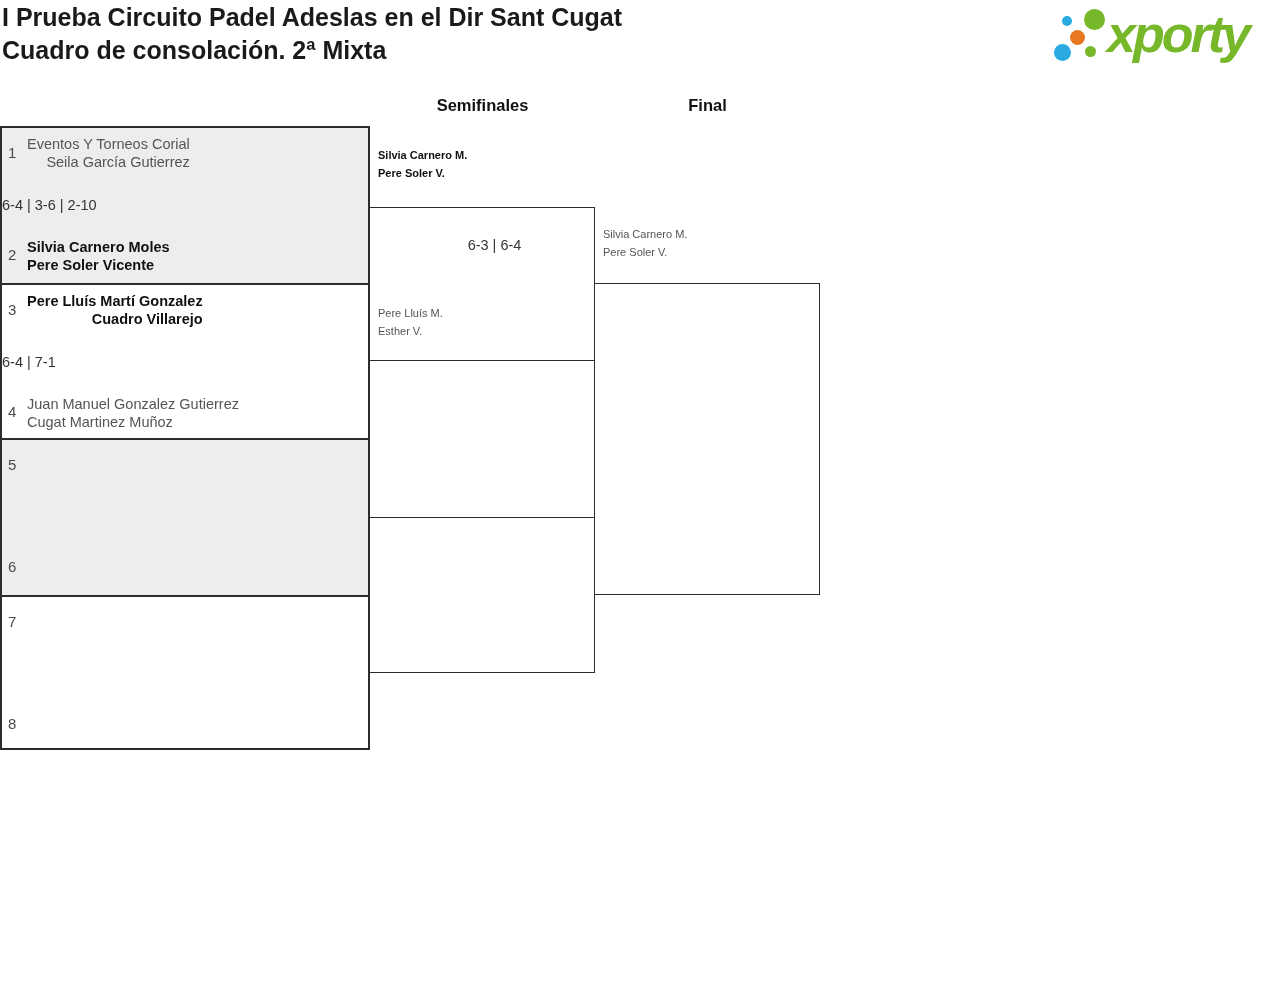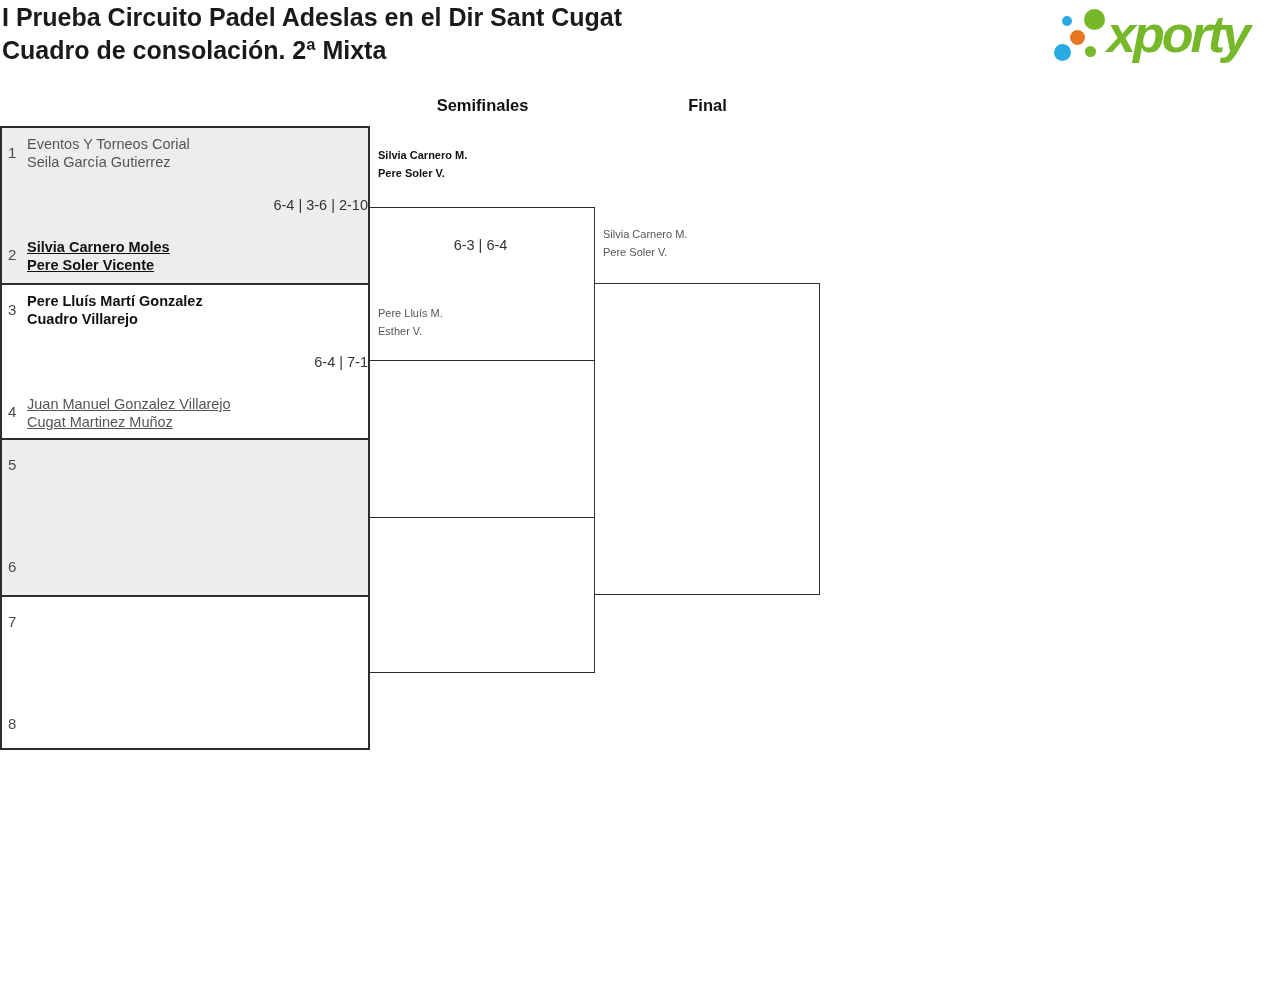--- a/index.html
+++ b/index.html
@@ -91,29 +91,29 @@
   .match-box .seed.top    { top: 16px; }
   .match-box .seed.bottom { top: 118px; }
 
   .match-box .team {
     position: absolute;
     left: 25px;
     font-size: 14.5px;
     line-height: 18px;
     color: #555555;
   }
-  .match-box .team.top    { top: 7px; }
-  .match-box .team.bottom { top: 110px; text-decoration: underline; }
+  .match-box .team.top    { top: 7px; text-align: right; }
+  .match-box .team.bottom { top: 110px; }
 
   .match-box .score {
     position: absolute;
     left: 0;
     right: 0;
     top: 69px;
-    text-align: right;
+    text-align: left;
     font-size: 14.5px;
     color: #333333;
   }
 
   .winner { font-weight: 700; color: #111111 !important; }
 
   
   .round-box {
     position: absolute;
     box-sizing: border-box;
@@ -131,21 +131,21 @@
     color: #555555;
   }
   .floating-score {
     position: absolute;
     width: 225px;
     text-align: center;
     font-size: 14.5px;
     color: #333333;
   }
   .sf1-top      { left: 378px; top: 146px; }
-  .sf1-score    { left: 368px; top: 237px; }
+  .sf1-score    { left: 382px; top: 237px; }
   .sf1-bottom   { left: 378px; top: 304px; }
   .sf2-top      { left: 378px; top: 456px; }
   .sf2-score    { left: 370px; top: 586px; }
   .sf2-bottom   { left: 378px; top: 614px; }
   .final-top    { left: 603px; top: 225px; }
   .final-score  { left: 595px; top: 428px; }
 </style>
 </head>
 <body>
 
@@ -183,21 +183,21 @@
   </div>
 
   <div class="match-box qf-2">
     <span class="seed top">3</span>
     <div class="team top winner">
       <div>Pere Lluís Martí Gonzalez</div>
       <div>Cuadro Villarejo</div>
     </div>
     <div class="score">6-4 | 7-1</div>
     <div class="team bottom">
-      <div>Juan Manuel Gonzalez Villarejo</div>
+      <div>Juan Manuel Gonzalez Gutierrez</div>
       <div>Cugat Martinez Muñoz</div>
     </div>
     <span class="seed bottom">4</span>
   </div>
 
   <div class="match-box shaded qf-3">
     <span class="seed top">5</span>
     <div class="score"></div>
     <span class="seed bottom">6</span>
   </div>

